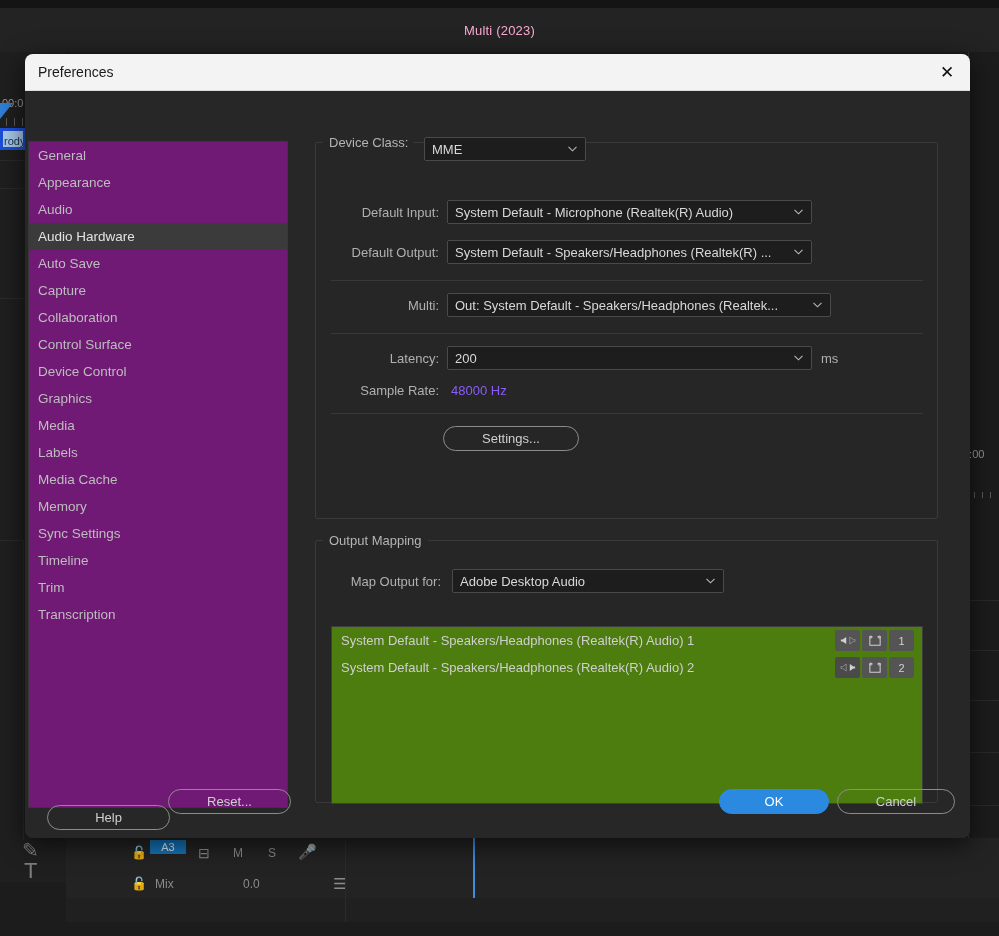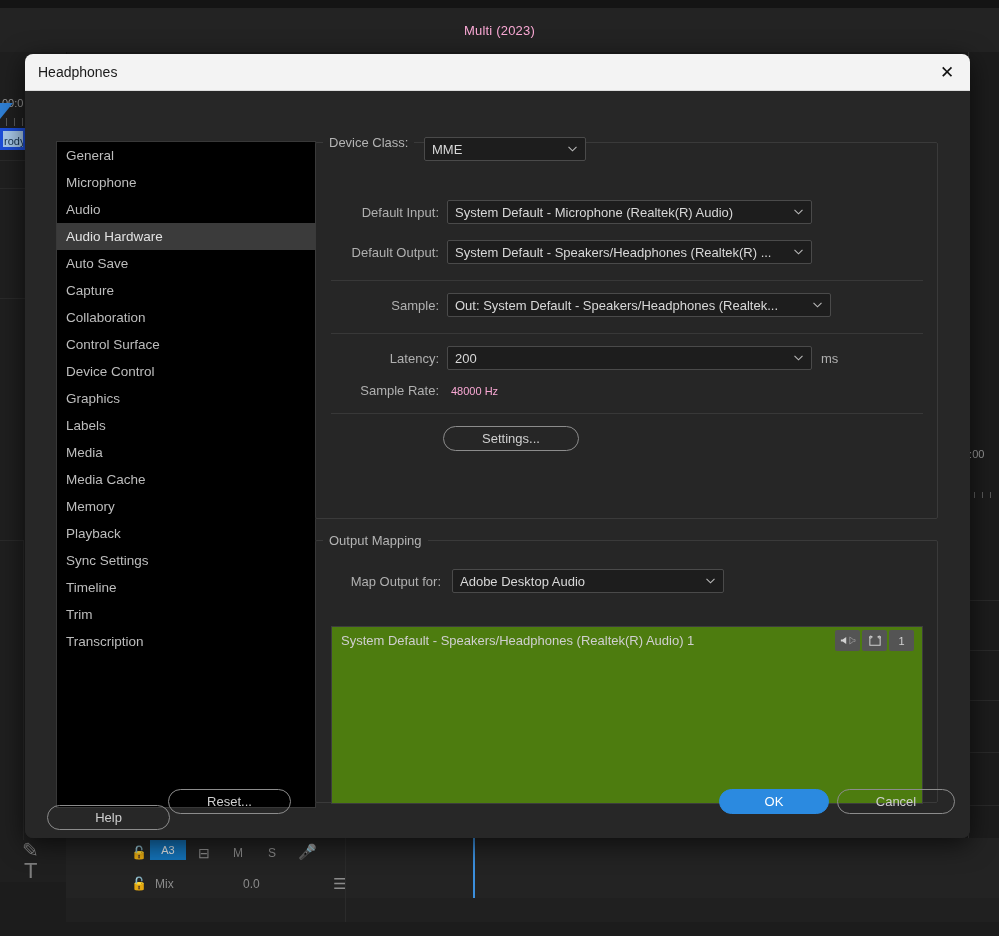--- a/index.html
+++ b/index.html
@@ -81,22 +81,22 @@
   .dlg-close {
     position: absolute; right: 0; top: 0; width: 46px; height: 36px;
     display: flex; align-items: center; justify-content: center;
     color: #111; font-size: 17px; cursor: pointer;
   }
 
   .dlg-body { position: relative; height: 748px; background: #272727; }
 
   
   .side-list {
-    position: absolute; left: 31px; top: 50px; width: 258px; height: 665px;
-    background: #000000; border: 1px solid #383838; overflow: hidden;
+    position: absolute; left: 3px; top: 50px; width: 258px; height: 665px;
+    background: #701a75; border: 1px solid #383838; overflow: hidden;
   }
   .side-item {
     height: 27px; line-height: 27px; padding-left: 9px;
     color: #bdbdbd; font-size: 13.5px; cursor: pointer; white-space: nowrap;
   }
   .side-item.selected { background: #3b3b3b; color: #e2e2e2; }
 
   
   .content { position: absolute; left: 290px; top: 44px; width: 625px; }
 
@@ -120,21 +120,21 @@
     color: #d8d8d8; font-size: 13px; padding: 0 26px 0 7px; cursor: pointer;
     white-space: nowrap; overflow: hidden;
   }
   .sel .chev {
     position: absolute; right: 8px; top: 50%; margin-top: -3px;
     width: 9px; height: 6px; pointer-events: none;
   }
   .sel .chev svg { display: block; }
 
   .unit { color: #b0b0b0; font-size: 13px; margin-left: 9px; }
-  .val { color: #f9a8d4; font-size: 11px; }
+  .val { color: #8b5cf6; font-size: 13px; }
 
   .sep { position: absolute; height: 1px; background: #383838; left: 15px; width: 592px; }
 
   .btn-pill {
     background: transparent; border: 1px solid #8c8c8c; border-radius: 13px;
     color: #cfcfcf; font-size: 13px; height: 25px; cursor: pointer;
     font-family: "Liberation Sans", sans-serif;
   }
   .btn-primary {
     background: #2b8ae0; border: 1px solid #2b8ae0; border-radius: 13px;
@@ -205,60 +205,59 @@
     <div class="bg-hline" style="left:968px; top:650px; width:31px;"></div>
     <div class="bg-hline" style="left:968px; top:700px; width:31px;"></div>
     <div class="bg-hline" style="left:968px; top:752px; width:31px;"></div>
     <div class="bg-hline" style="left:968px; top:805px; width:31px;"></div>
 
     <div class="trk-row" style="left:66px; top:838px; width:933px; height:30px;"></div>
     <div class="trk-row" style="left:66px; top:868px; width:933px; height:30px;"></div>
     <div class="trk-row" style="left:66px; top:898px; width:933px; height:24px; background:#202020; border:none;"></div>
 
     <div class="trk-lock" style="left:131px; top:845px;">🔓</div>
-    <div class="trk-a3" style="left:150px; top:840px; width:36px; height:20px;">A3</div>
+    <div class="trk-a3" style="left:150px; top:840px; width:36px; height:14px;">A3</div>
     <div class="trk-txt" style="left:198px; top:845px; font-size:14px;">⊟</div>
     <div class="trk-txt" style="left:233px; top:846px;">M</div>
     <div class="trk-txt" style="left:268px; top:846px;">S</div>
     <div class="trk-txt" style="left:298px; top:843px; font-size:15px;">🎤</div>
 
     <div class="trk-lock" style="left:131px; top:876px;">🔓</div>
     <div class="trk-txt" style="left:155px; top:877px;">Mix</div>
     <div class="trk-txt" style="left:243px; top:877px;">0.0</div>
     <div class="trk-txt" style="left:333px; top:875px; font-size:15px;">☰</div>
 
     <div class="bg-vline" style="left:345px; top:838px; height:84px; background:#2b2b2b;"></div>
     <div class="playhead" style="left:473px; top:838px; height:60px;"></div>
   </div>
 
   <div class="dlg">
 
     <div class="dlg-titlebar">
-      <div class="dlg-title">Headphones</div>
+      <div class="dlg-title">Preferences</div>
       <div class="dlg-close">✕</div>
     </div>
 
     <div class="dlg-body">
 
       <div class="side-list">
         <div class="side-item">General</div>
-        <div class="side-item">Microphone</div>
+        <div class="side-item">Appearance</div>
         <div class="side-item">Audio</div>
         <div class="side-item selected">Audio Hardware</div>
         <div class="side-item">Auto Save</div>
         <div class="side-item">Capture</div>
         <div class="side-item">Collaboration</div>
         <div class="side-item">Control Surface</div>
         <div class="side-item">Device Control</div>
         <div class="side-item">Graphics</div>
+        <div class="side-item">Media</div>
         <div class="side-item">Labels</div>
-        <div class="side-item">Media</div>
         <div class="side-item">Media Cache</div>
         <div class="side-item">Memory</div>
-        <div class="side-item">Playback</div>
         <div class="side-item">Sync Settings</div>
         <div class="side-item">Timeline</div>
         <div class="side-item">Trim</div>
         <div class="side-item">Transcription</div>
       </div>
 
       <div class="content">
 
         <fieldset class="group grp-device">
           <legend>Device Class:</legend>
@@ -292,21 +291,21 @@
                 <svg viewBox="0 0 9 6" width="9" height="6">
                     <path d="M0.5 0.8 L4.5 4.8 L8.5 0.8" fill="none" stroke="#b9b9b9" stroke-width="1.1"></path>
                   </svg>
               </span>
             </div>
           </div>
 
           <div class="sep" style="top:130px;"></div>
 
           <div class="row" style="position:absolute; left:15px; top:143px; width:592px;">
-            <div class="lbl" style="width:108px;">Sample:</div>
+            <div class="lbl" style="width:108px;">Multi:</div>
             <div class="sel" style="width:384px; margin-left:8px;">
               <span>Out: System Default - Speakers/Headphones (Realtek...</span>
               <span class="chev">
                 <svg viewBox="0 0 9 6" width="9" height="6">
                     <path d="M0.5 0.8 L4.5 4.8 L8.5 0.8" fill="none" stroke="#b9b9b9" stroke-width="1.1"></path>
                   </svg>
               </span>
             </div>
           </div>
 
@@ -363,20 +362,39 @@
                 <div class="map-btn">
                   <svg viewBox="0 0 16 14" width="14" height="12">
                     <path d="M2 2 L5 2 M2 2 L2 12 L14 12 L14 2 L11 2" fill="none" stroke="#cfcfcf" stroke-width="1.2"></path>
                     <circle cx="3" cy="2.5" r="1.3" fill="none" stroke="#cfcfcf" stroke-width="1"></circle>
                     <circle cx="13" cy="2.5" r="1.3" fill="none" stroke="#cfcfcf" stroke-width="1"></circle>
                   </svg>
                 </div>
                 <div class="map-btn">1</div>
               </div>
             </div>
+            <div class="map-row">
+              <div class="map-name">System Default - Speakers/Headphones (Realtek(R) Audio) 2</div>
+              <div class="map-ctrls">
+                <div class="map-btn dim">
+                  <svg viewBox="0 0 18 12" width="16" height="11">
+                    <path d="M7 2 L3 5 L1 5 L1 7 L3 7 L7 10 Z" fill="none" stroke="#8f8f8f" stroke-width="1"></path>
+                    <path d="M11 2 L15 5 L17 5 L17 7 L15 7 L11 10 Z" fill="#d2d2d2"></path>
+                  </svg>
+                </div>
+                <div class="map-btn">
+                  <svg viewBox="0 0 16 14" width="14" height="12">
+                    <path d="M2 2 L5 2 M2 2 L2 12 L14 12 L14 2 L11 2" fill="none" stroke="#cfcfcf" stroke-width="1.2"></path>
+                    <circle cx="3" cy="2.5" r="1.3" fill="none" stroke="#cfcfcf" stroke-width="1"></circle>
+                    <circle cx="13" cy="2.5" r="1.3" fill="none" stroke="#cfcfcf" stroke-width="1"></circle>
+                  </svg>
+                </div>
+                <div class="map-btn">2</div>
+              </div>
+            </div>
           </div>
         </fieldset>
       </div>
 
       <div class="footer">
         <button class="btn-pill" style="position:absolute; left:22px; top:6px; width:123px;margin-top:16px;">Help</button>
         <button class="btn-pill" style="position:absolute; left:143px; top:6px; width:123px;">Reset...</button>
         <button class="btn-primary" style="position:absolute; left:694px; top:6px; width:110px;">OK</button>
         <button class="btn-pill" style="position:absolute; left:812px; top:6px; width:118px;">Cancel</button>
       </div>

